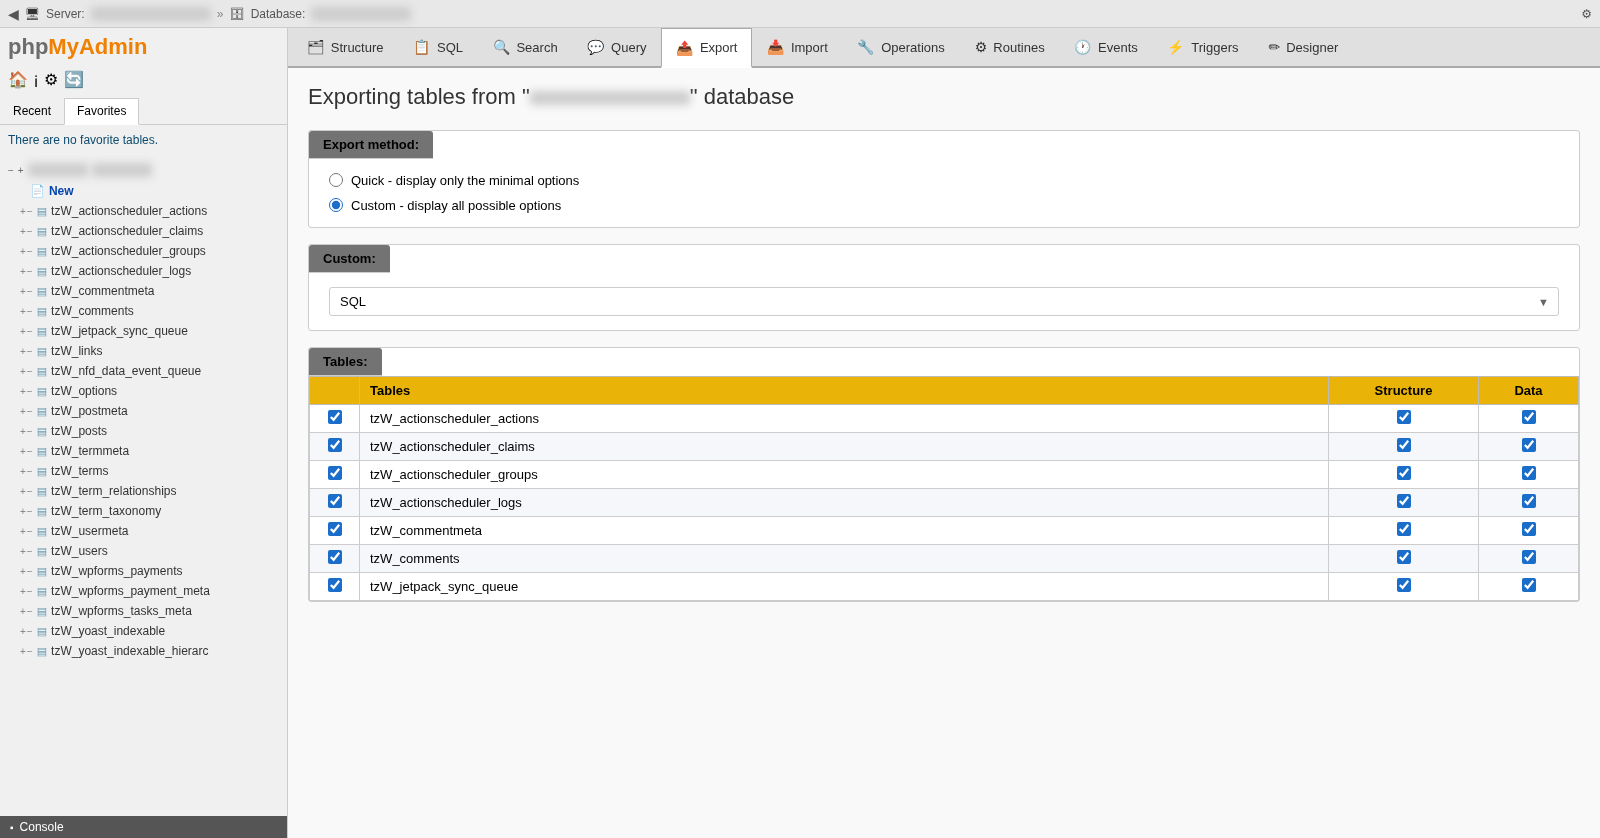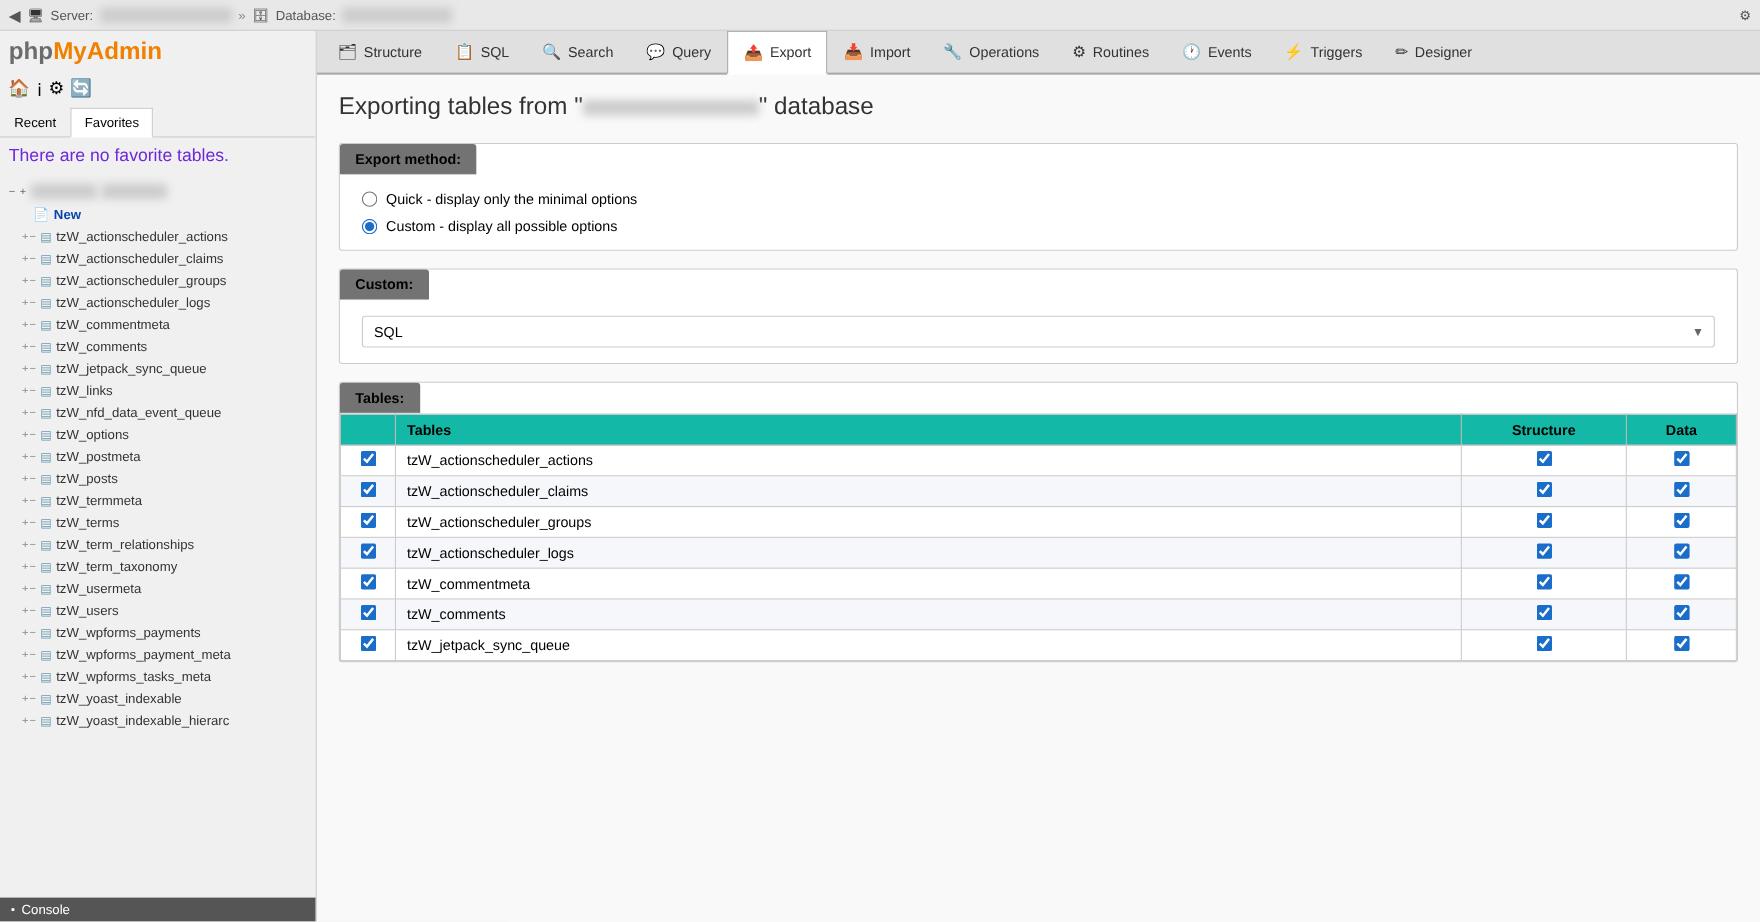--- a/index.html
+++ b/index.html
@@ -19,21 +19,21 @@
     .sidebar { width: 288px; background: #f0f0f0; border-right: 1px solid #ccc; display: flex; flex-direction: column; overflow: hidden; }
     .sidebar-header { padding: 6px 8px; display: flex; align-items: center; gap: 6px; }
     .pma-logo { font-size: 22px; font-weight: bold; }
     .pma-logo span.php { color: #6c6c6c; }
     .pma-logo span.myadmin { color: #f08000; }
     .sidebar-icons { display: flex; gap: 6px; padding: 4px 8px 6px; }
     .sidebar-icons span { cursor: pointer; font-size: 16px; }
     .sidebar-tabs { display: flex; border-bottom: 1px solid #ccc; }
     .sidebar-tab { padding: 5px 12px; cursor: pointer; font-size: 12px; border: 1px solid transparent; }
     .sidebar-tab.active { background: #fff; border: 1px solid #ccc; border-bottom: 1px solid #fff; margin-bottom: -1px; }
-    .sidebar-fav-msg { padding: 8px; color: #6d28d9; font-size: 16px; }
+    .sidebar-fav-msg { padding: 8px; color: #0c4a6e; font-size: 12px; }
     .sidebar-tree { overflow-y: auto; flex: 1; padding: 4px 0; }
     .tree-root { padding: 4px 8px; display: flex; align-items: center; gap: 4px; font-size: 12px; color: #333; }
     .tree-root .expand { cursor: pointer; color: #666; font-size: 10px; }
     .tree-item { padding: 3px 8px 3px 20px; display: flex; align-items: center; gap: 4px; font-size: 12px; color: #333; cursor: pointer; }
     .tree-item .item-icon { color: #6a9ab0; font-size: 11px; }
     .tree-item .expand-icons { display: flex; gap: 1px; color: #888; font-size: 10px; }
     .tree-item-new { padding: 3px 8px 3px 30px; display: flex; align-items: center; gap: 4px; font-size: 12px; color: #0645ad; cursor: pointer; font-weight: bold; }
     .console-bar { background: #555; color: #fff; padding: 4px 10px; font-size: 12px; display: flex; align-items: center; gap: 6px; cursor: pointer; }
     .console-bar .console-icon { font-size: 10px; }
 
@@ -51,31 +51,31 @@
     .page-content { flex: 1; overflow-y: auto; padding: 16px 20px; background: #f9f9f9; }
     .page-title { font-size: 22px; font-weight: normal; color: #333; margin-bottom: 20px; }
 
     
     .section { background: #fff; border: 1px solid #ccc; margin-bottom: 16px; border-radius: 3px; }
     .section-header { background: #737373; border-bottom: 1px solid #ccc; padding: 6px 14px; display: inline-block; font-weight: bold; font-size: 13px; border-radius: 3px 3px 0 0; margin: 0; }
     .section-body { padding: 14px 20px; }
 
     
     .radio-group { display: flex; flex-direction: column; gap: 10px; }
-    .radio-item { display: flex; align-items: flex-end; gap: 8px; cursor: pointer; font-size: 13px; }
+    .radio-item { display: flex; align-items: flex-start; gap: 8px; cursor: pointer; font-size: 13px; }
     .radio-item input[type="radio"] { cursor: pointer; accent-color: #1a6dc8; width: 14px; height: 14px; }
 
     
     .format-select { width: 100%; padding: 6px 10px; font-size: 13px; border: 1px solid #ccc; border-radius: 3px; background: #fff; cursor: pointer; appearance: none; -webkit-appearance: none; }
     .select-wrapper { position: relative; }
     .select-wrapper::after { content: '▼'; position: absolute; right: 10px; top: 50%; transform: translateY(-50%); pointer-events: none; color: #666; font-size: 11px; }
 
     
     .tables-table { width: 100%; border-collapse: collapse; font-size: 13px; }
-    .tables-table th { background: #14b8a6; border: 1px solid #bbb; padding: 6px 10px; text-align: left; font-weight: bold; }
+    .tables-table th { background: #eab308; border: 1px solid #bbb; padding: 6px 10px; text-align: left; font-weight: bold; }
     .tables-table th.center { text-align: center; }
     .tables-table td { border: 1px solid #ccc; padding: 5px 10px; background: #fff; }
     .tables-table tr:nth-child(even) td { background: #f5f7fa; }
     .tables-table td.center { text-align: center; }
     .tables-table .checkbox-cell { text-align: center; }
     .tables-table input[type="checkbox"] { accent-color: #1a6dc8; width: 14px; height: 14px; cursor: pointer; }
     .select-all-link { color: #0645ad; cursor: pointer; text-decoration: none; font-size: 13px; }
 
     
     .blurred { filter: blur(4px); background: #ccc; display: inline-block; height: 14px; border-radius: 2px; }

